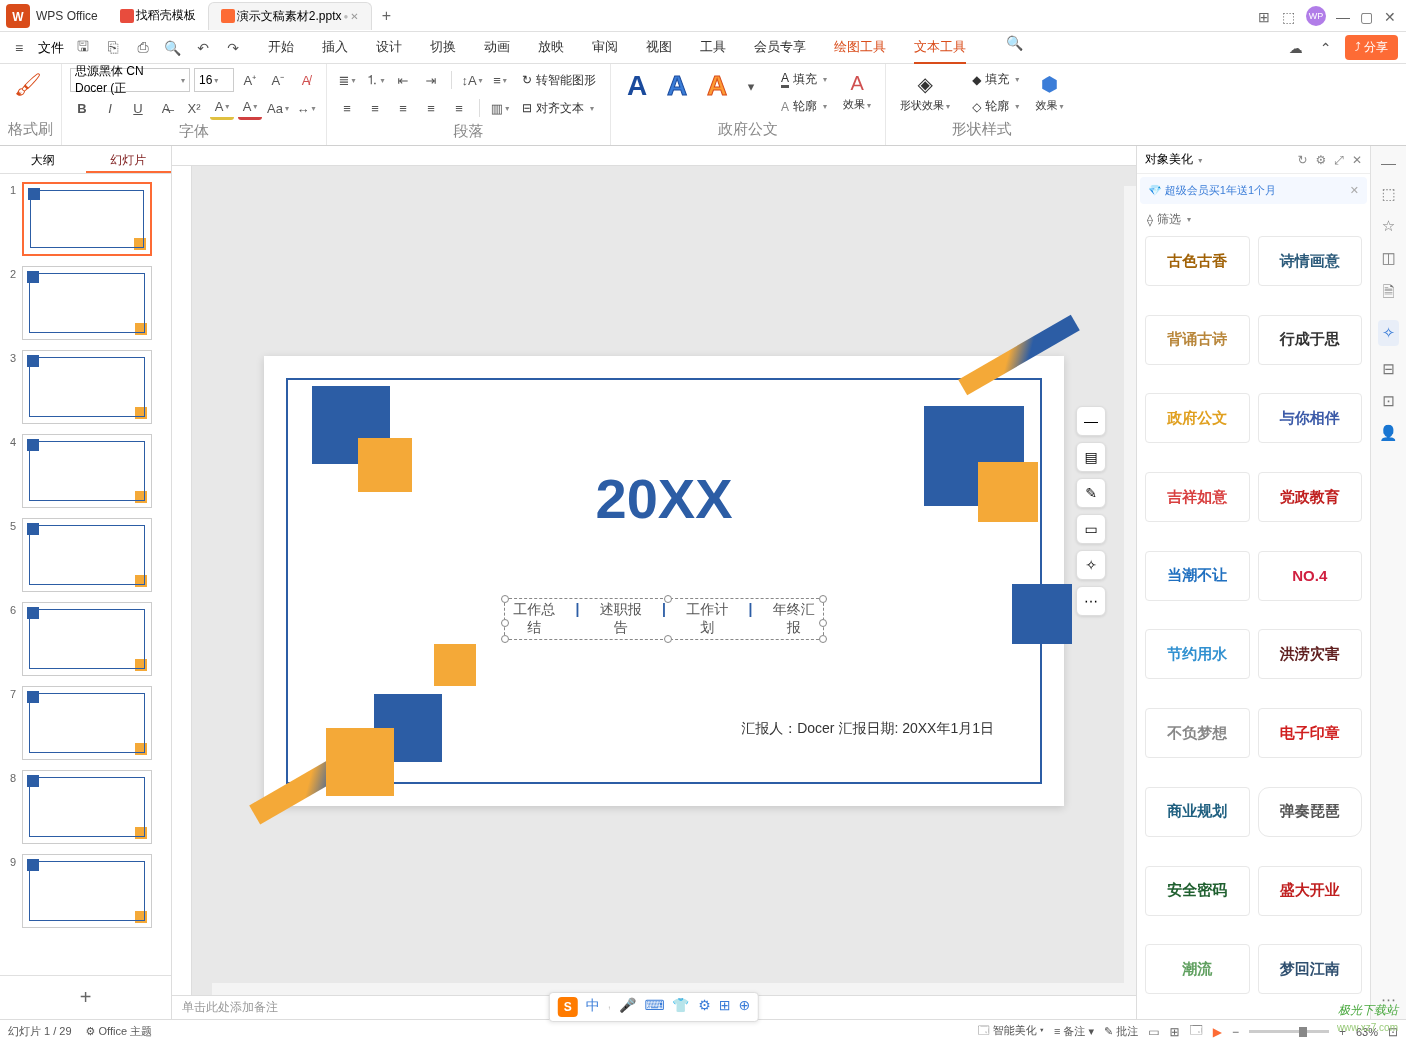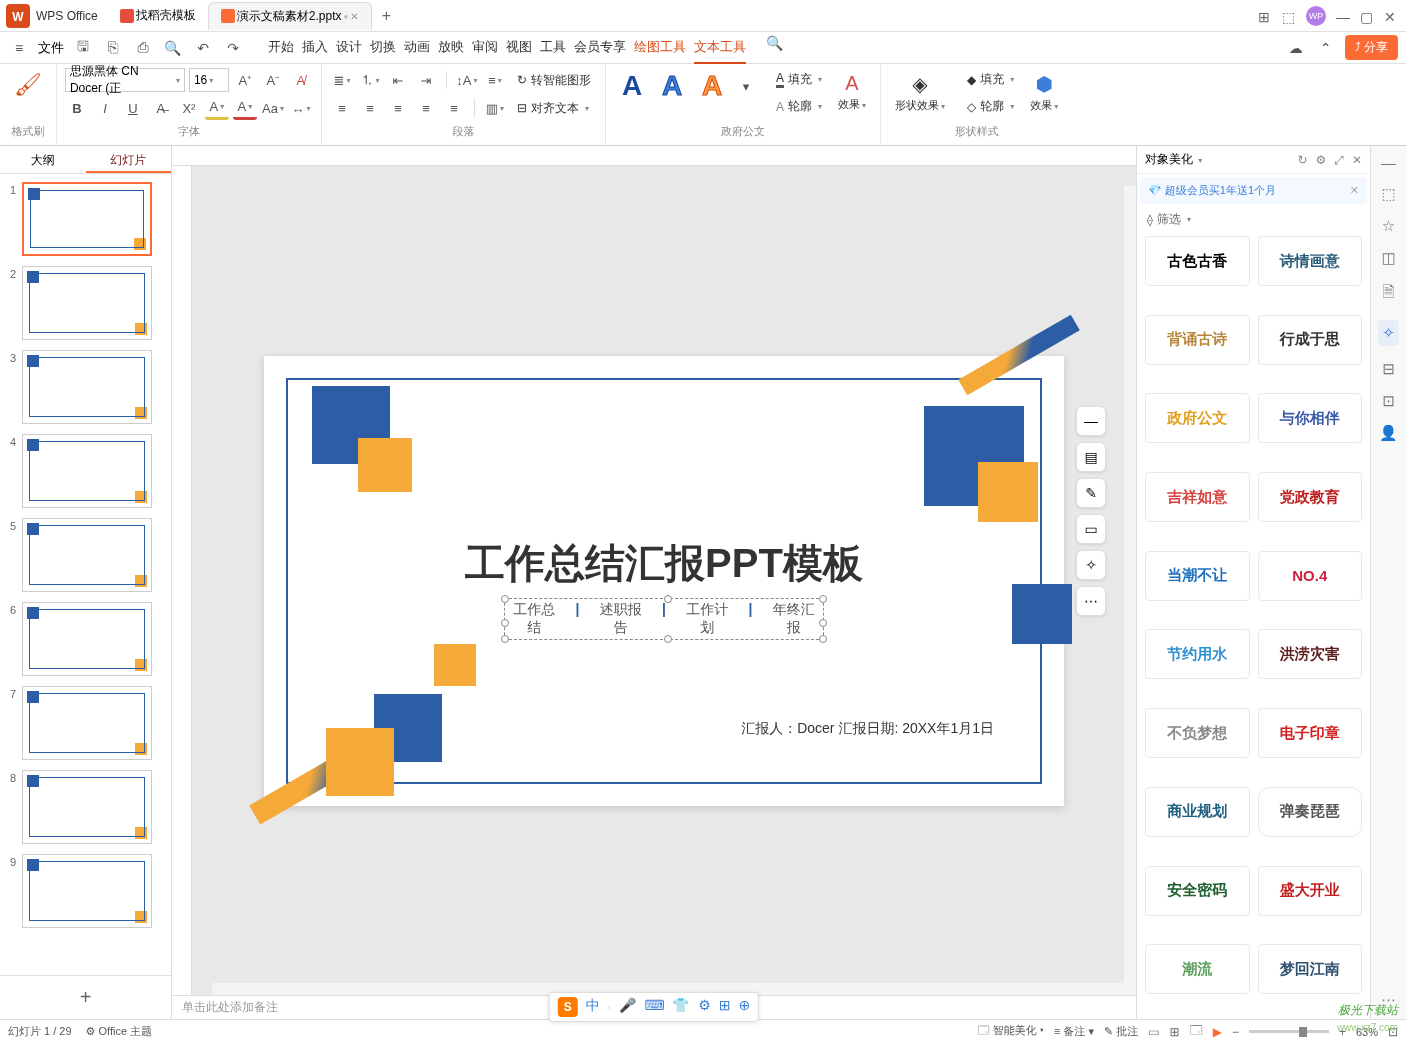--- a/index.html
+++ b/index.html
@@ -17,32 +17,32 @@
 .add-tab { padding: 0 10px; font-size: 16px; color: #666; }
 .titlebar-right { margin-left: auto; display: flex; align-items: center; gap: 10px; padding-right: 8px; }
 .win-ctrl { width: 14px; height: 14px; color: #666; cursor: pointer; font-size: 14px; }
 .avatar-small { width: 20px; height: 20px; border-radius: 50%; background: #b17de8; color: #fff; font-size: 9px; display: flex; align-items: center; justify-content: center; }
 
 
 .menubar { height: 32px; background: #fff; display: flex; align-items: center; border-bottom: 1px solid #e0e0e0; padding: 0 8px; gap: 4px; }
 .menu-left { display: flex; align-items: center; gap: 8px; }
 .menu-icon-btn { width: 22px; height: 22px; display: flex; align-items: center; justify-content: center; color: #555; cursor: pointer; font-size: 14px; }
 .menu-sep { width: 1px; height: 18px; background: #ddd; margin: 0 4px; }
-.menu-tabs { display: flex; gap: 8px; margin-left: 20px; }
+.menu-tabs { display: flex; gap: 28px; margin-left: 20px; }
 .menu-tab { font-size: 13px; color: #333; cursor: pointer; padding: 6px 0; }
 .menu-tab.context { color: #d94c1a; }
 .menu-tab.active { color: #d94c1a; border-bottom: 2px solid #d94c1a; }
 .menu-right { margin-left: auto; display: flex; align-items: center; gap: 8px; }
 .share-btn { background: #fd6b35; color: #fff; padding: 4px 10px; border-radius: 4px; font-size: 12px; }
 
 
 .ribbon { height: 82px; background: #fff; display: flex; border-bottom: 1px solid #d0d0d0; }
 .ribbon-group { border-right: 1px solid #e8e8e8; padding: 4px 8px; display: flex; flex-direction: column; }
 .ribbon-group-content { flex: 1; display: flex; align-items: flex-start; gap: 4px; }
-.ribbon-group-label { text-align: center; font-size: 11px; color: #888; padding: 2px 0; }
+.ribbon-group-label { text-align: center; font-size: 15px; color: #888; padding: 2px 0; }
 .rb-big { display: flex; flex-direction: column; align-items: center; justify-content: center; padding: 4px 6px; font-size: 11px; color: #333; cursor: pointer; gap: 2px; }
 .rb-col { display: flex; flex-direction: column; gap: 4px; }
 .rb-row { display: flex; align-items: center; gap: 4px; }
 .rb-mini { width: 24px; height: 24px; display: flex; align-items: center; justify-content: center; font-size: 13px; color: #555; cursor: pointer; border-radius: 3px; }
 .rb-select { height: 24px; border: 1px solid #ccc; background: #fff; font-size: 12px; padding: 0 4px; display: flex; align-items: center; }
 .rb-dd { font-size: 8px; color: #888; margin-left: 2px; }
 .font-name { width: 120px; }
 .font-size { width: 40px; }
 .wa-sample { width: 36px; height: 36px; font-size: 28px; font-weight: bold; display: flex; align-items: center; justify-content: center; cursor: pointer; }
 .rb-label-btn { display: flex; align-items: center; gap: 4px; font-size: 12px; color: #333; padding: 3px 6px; cursor: pointer; }
@@ -403,21 +403,21 @@
           <div class="shape slash" style="width:160px;height:22px;bottom:20px;left:-20px;"></div>
           <div class="shape sq-blue" style="width:78px;height:78px;top:30px;left:48px;"></div>
           <div class="shape sq-yellow" style="width:54px;height:54px;top:82px;left:94px;"></div>
           <div class="shape sq-blue" style="width:100px;height:100px;top:50px;right:40px;"></div>
           <div class="shape sq-yellow" style="width:60px;height:60px;top:106px;right:26px;"></div>
           <div class="shape sq-blue" style="width:60px;height:60px;top:228px;right:-8px;"></div>
           <div class="shape sq-blue" style="width:68px;height:68px;bottom:44px;left:110px;"></div>
           <div class="shape sq-yellow" style="width:68px;height:68px;bottom:10px;left:62px;"></div>
           <div class="shape sq-yellow" style="width:42px;height:42px;bottom:120px;left:170px;"></div>
 
-          <div class="slide-title-main">工作总结汇报PPT模板</div>
+          <div class="slide-title-year">20XX</div>
           <div class="slide-tags text-selection" style="left:240px;width:320px;padding:2px;">
             <div class="sel-handle" style="left:-4px;top:-4px;"></div>
               <div class="sel-handle" style="right:-4px;top:-4px;"></div>
             <div class="sel-handle" style="left:-4px;bottom:-4px;"></div>
               <div class="sel-handle" style="right:-4px;bottom:-4px;"></div>
             <div class="sel-handle" style="left:50%;top:-4px;"></div>
               <div class="sel-handle" style="left:50%;bottom:-4px;"></div>
             <div class="sel-handle" style="left:-4px;top:50%;"></div>
               <div class="sel-handle" style="right:-4px;top:50%;"></div>
             <span>工作总结</span>
@@ -471,21 +471,21 @@
     <div class="rp-promo">
       <span>💎 <span>超级会员买1年送1个月</span></span>
       <span style="color:#aaa;">✕</span>
     </div>
     <div class="rp-filter">
       <span>⟠</span>
       <span>筛选</span>
         <span class="rb-dd">▾</span>
     </div>
     <div class="style-grid" id="style-grid">
-        <div class="style-item" style="color: #000000; font-family: Liberation Sans, sans-serif; text-align: center;">古色古香</div>
+        <div class="style-item" style="color: #a16207; font-family: Liberation Sans, sans-serif; text-align: center;">古色古香</div>
         <div class="style-item" style="color: rgb(43, 90, 122); font-family: cursive;">诗情画意</div>
         <div class="style-item" style="color: rgb(184, 134, 58); font-family: cursive;">背诵古诗</div>
         <div class="style-item" style="color: rgb(51, 51, 51); font-family: cursive;">行成于思</div>
         <div class="style-item" style="color: rgb(224, 160, 32); font-weight: 900;">政府公文</div>
         <div class="style-item" style="color: rgb(59, 90, 168);">与你相伴</div>
         <div class="style-item" style="color: rgb(216, 64, 64); font-family: cursive;">吉祥如意</div>
         <div class="style-item" style="color: rgb(192, 32, 32); font-weight: 900;">党政教育</div>
         <div class="style-item" style="color: rgb(32, 112, 192); font-weight: 900;">当潮不让</div>
         <div class="style-item" style="color: rgb(208, 32, 64); font-weight: 900;">NO.4</div>
         <div class="style-item" style="color: rgb(48, 144, 208); font-weight: 900;">节约用水</div>

